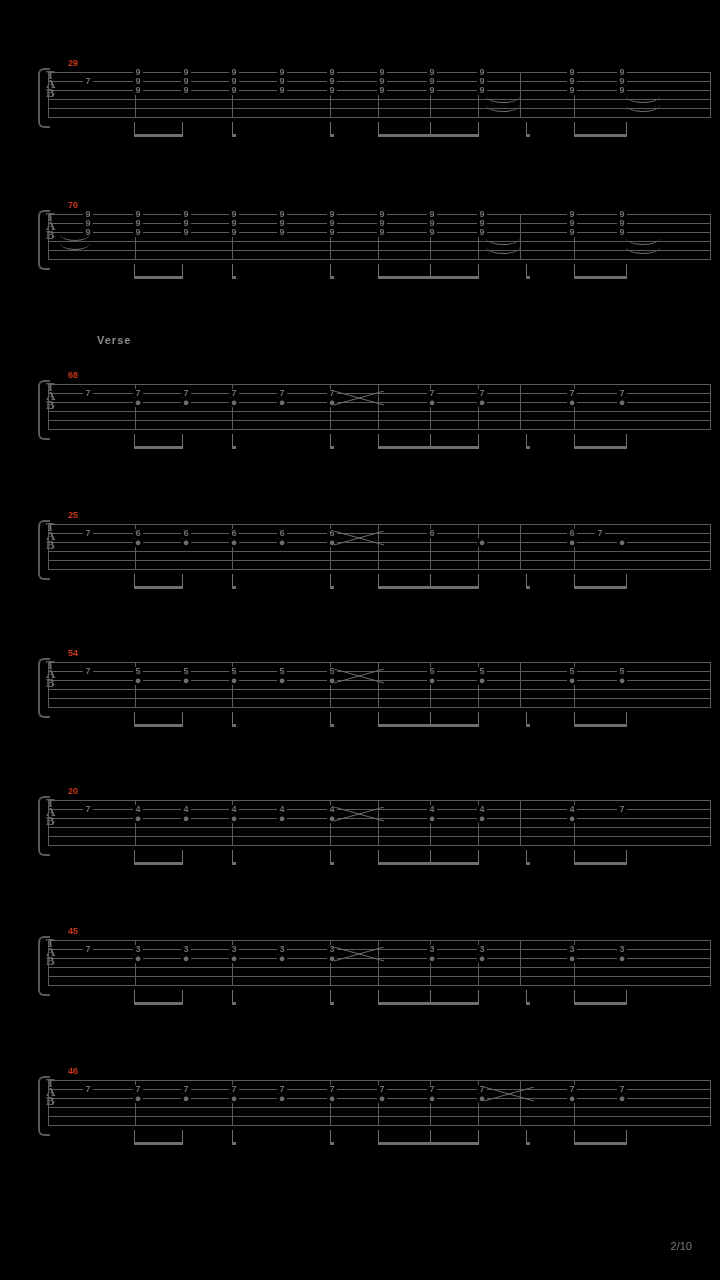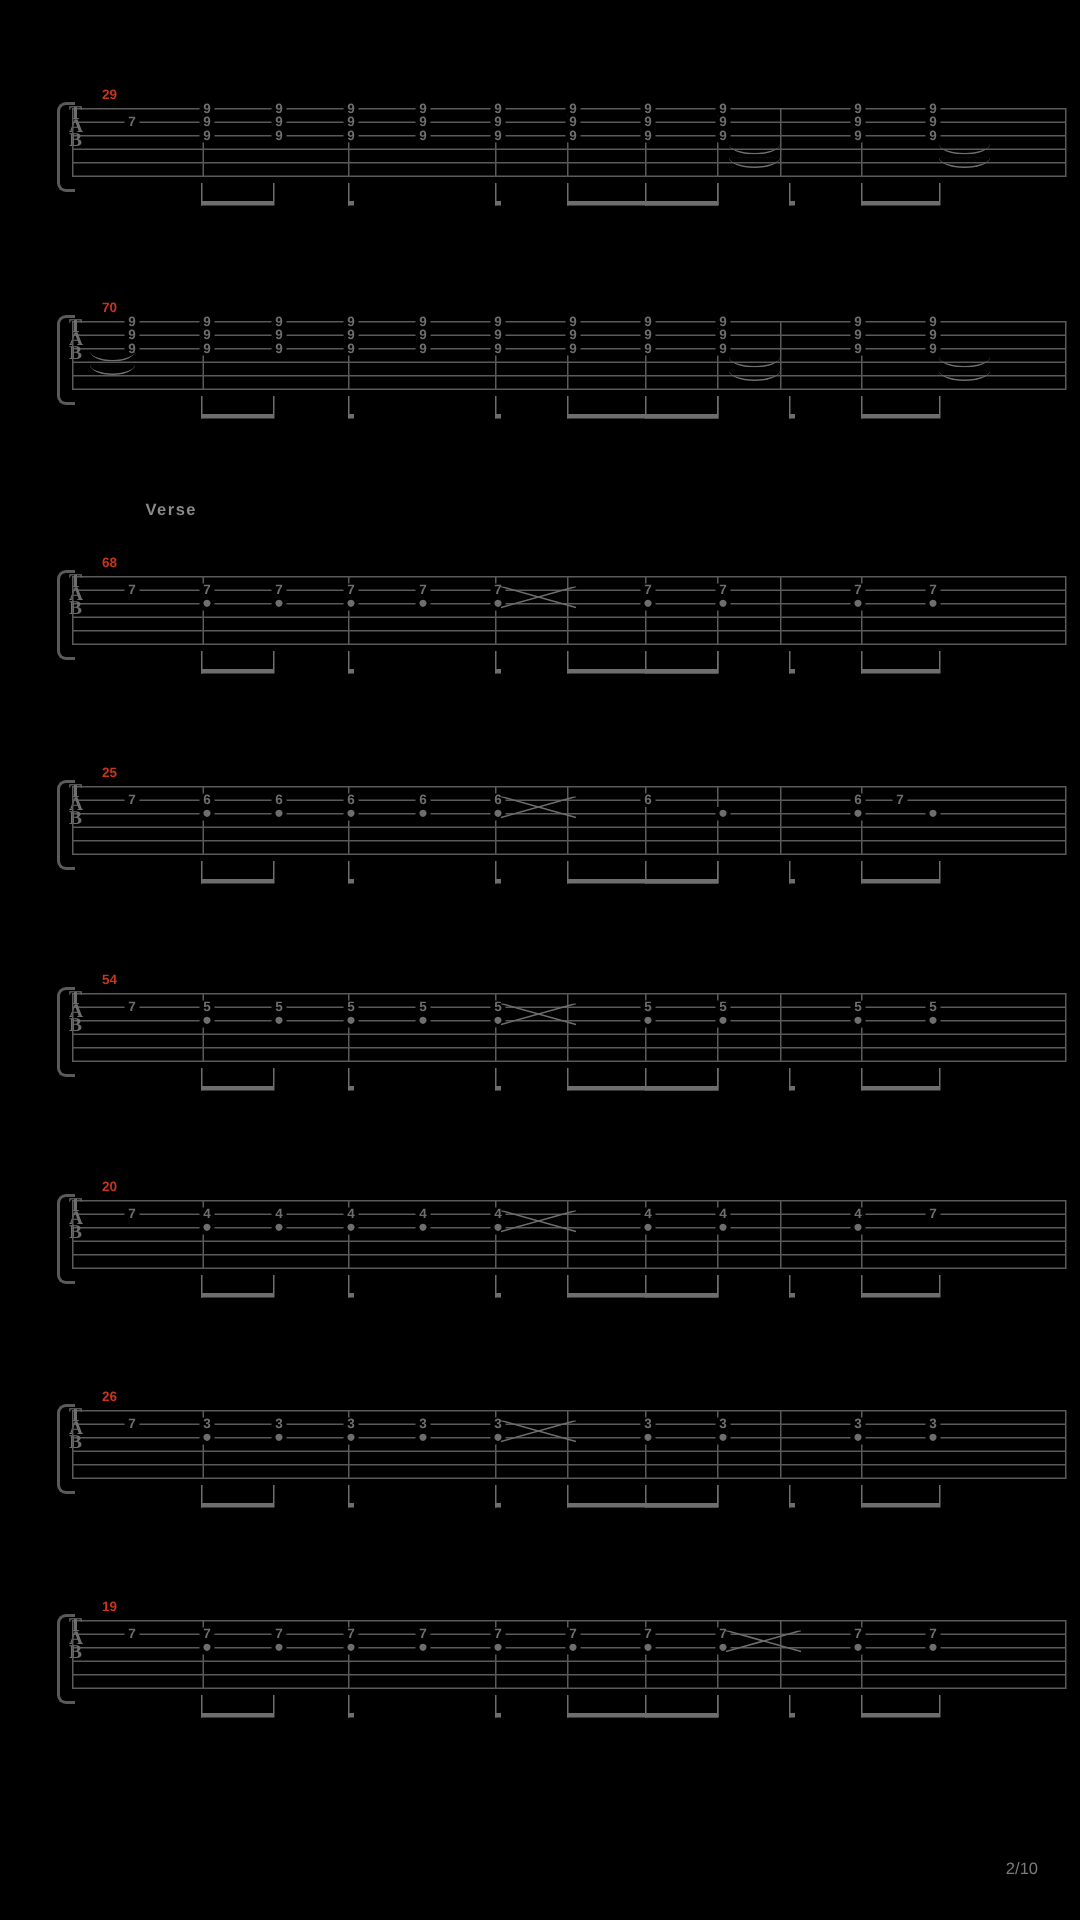--- a/index.html
+++ b/index.html
@@ -583,21 +583,21 @@
         <div class="flagnote" style="left: 526px; top: 62px;"></div>
         <div class="stem" style="left: 574px; top: 50px; height: 15px;"></div>
         <div class="beam" style="left: 574px; top: 62px; width: 52px;"></div>
         <div class="stem" style="left: 626px; top: 50px; height: 15px;"></div>
         <svg width="58" height="16" style="position: absolute; left: 334px; top: 7px;">
           <line x1="0" y1="0" x2="50" y2="14" stroke="#6e6e6e" stroke-width="1"></line>
           <line x1="0" y1="14" x2="50" y2="0" stroke="#6e6e6e" stroke-width="1"></line>
         </svg>
       </div>
       <div class="system" style="top: 940px;">
-        <div class="measure-number">26</div>
+        <div class="measure-number">45</div>
         <div class="brace"></div>
         <div class="staff">
           <div class="line l0"></div>
           <div class="line l1"></div>
           <div class="line l2"></div>
           <div class="line l3"></div>
           <div class="line l4"></div>
           <div class="line l5"></div>
         </div>
         <div class="tabclef">
@@ -651,21 +651,21 @@
         <div class="flagnote" style="left: 526px; top: 62px;"></div>
         <div class="stem" style="left: 574px; top: 50px; height: 15px;"></div>
         <div class="beam" style="left: 574px; top: 62px; width: 52px;"></div>
         <div class="stem" style="left: 626px; top: 50px; height: 15px;"></div>
         <svg width="58" height="16" style="position: absolute; left: 334px; top: 7px;">
           <line x1="0" y1="0" x2="50" y2="14" stroke="#6e6e6e" stroke-width="1"></line>
           <line x1="0" y1="14" x2="50" y2="0" stroke="#6e6e6e" stroke-width="1"></line>
         </svg>
       </div>
       <div class="system" style="top: 1080px;">
-        <div class="measure-number">19</div>
+        <div class="measure-number">46</div>
         <div class="brace"></div>
         <div class="staff">
           <div class="line l0"></div>
           <div class="line l1"></div>
           <div class="line l2"></div>
           <div class="line l3"></div>
           <div class="line l4"></div>
           <div class="line l5"></div>
         </div>
         <div class="tabclef">

